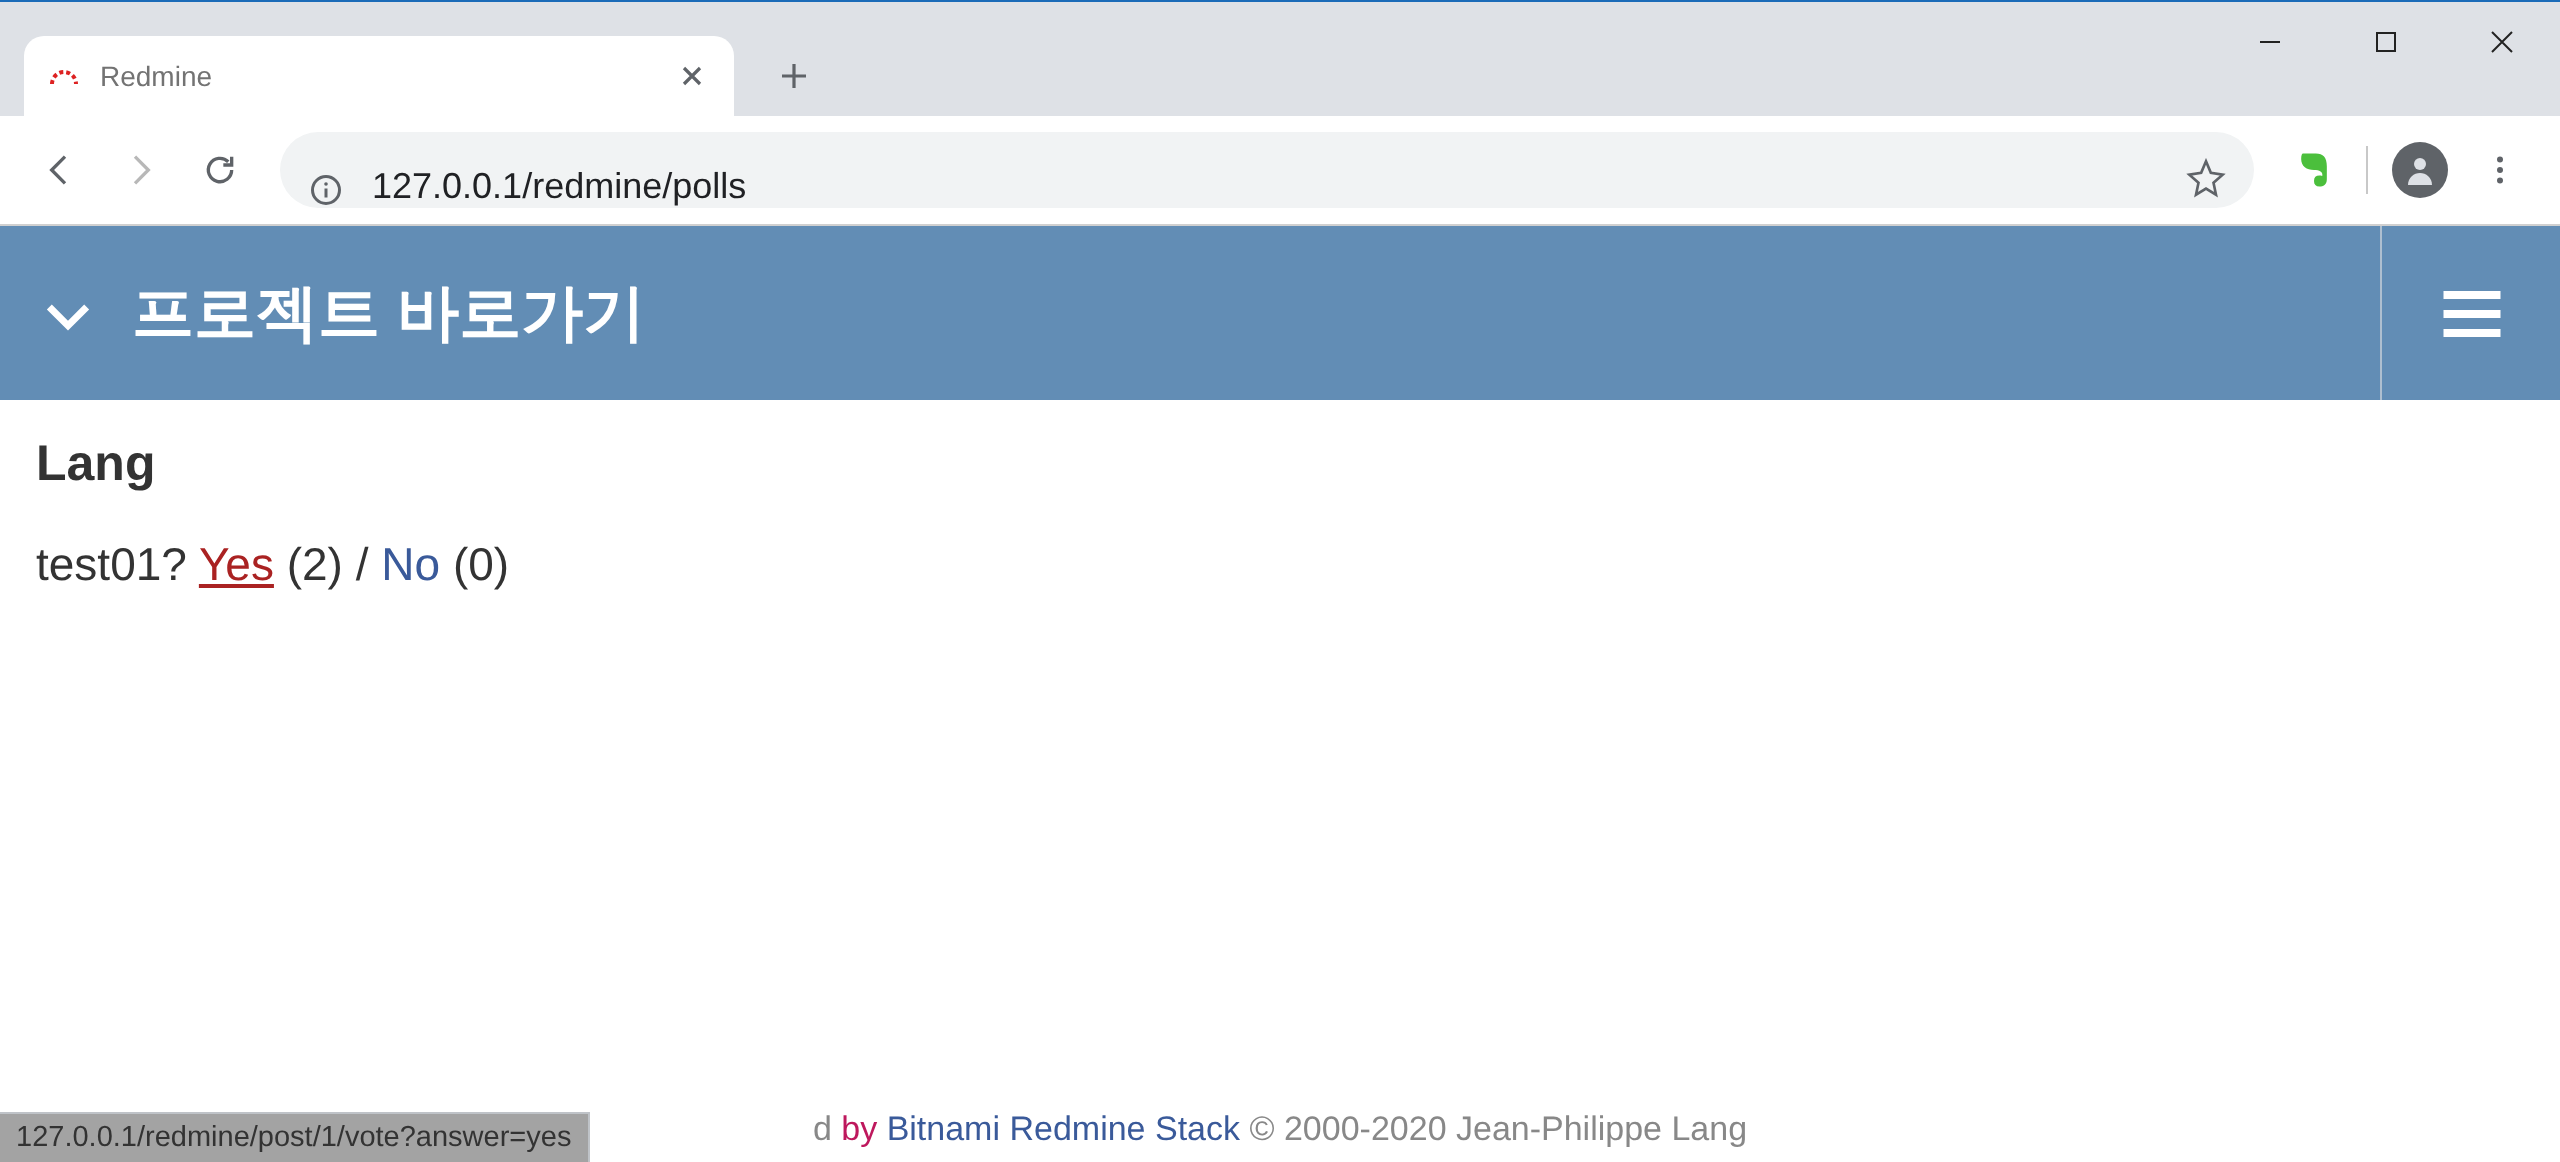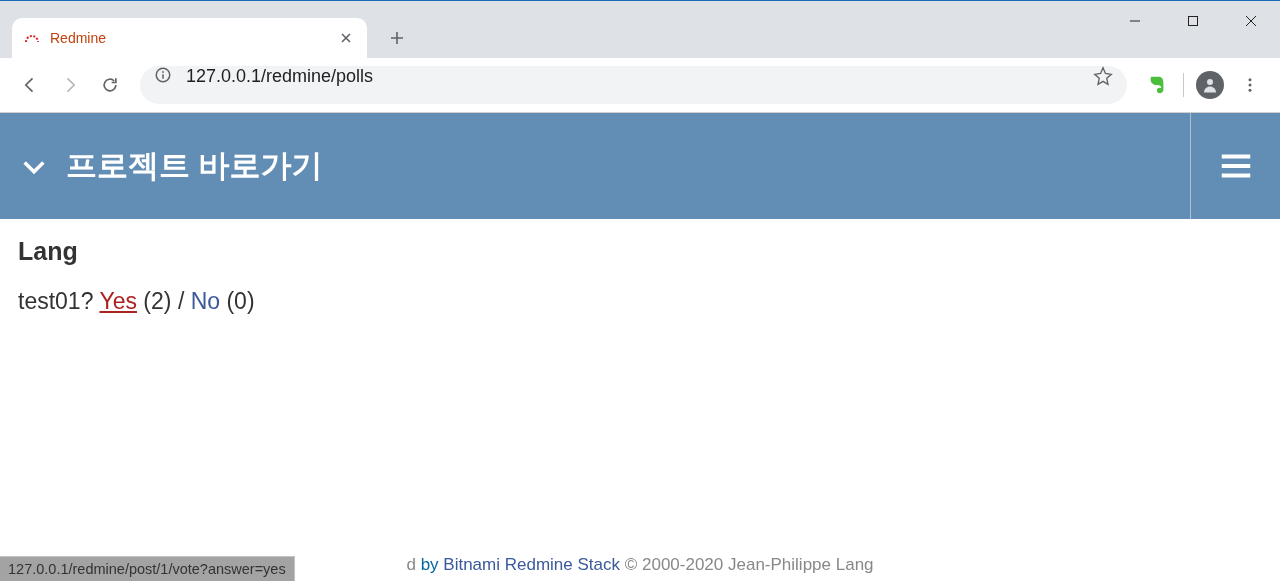--- a/index.html
+++ b/index.html
@@ -45,21 +45,21 @@
   .tab {
     background: #fff;
     height: 40px;
     width: 355px;
     border-top-left-radius: 10px;
     border-top-right-radius: 10px;
     display: flex;
     align-items: center;
     padding: 0 12px;
     font-size: 14px;
-    color: #c2410c;
+    color: #737373;
     position: relative;
   }
   .tab .favicon {
     width: 16px; height: 16px;
     margin-right: 10px;
   }
   .tab-close {
     width: 18px; height: 18px;
     margin-left: auto;
     display: flex; align-items: center; justify-content: center;
@@ -88,21 +88,21 @@
     color: #5f6368;
     border-radius: 50%;
   }
   .nav-btn.disabled { color: #b8b8b8; cursor: default; }
   .omnibox {
     flex: 1;
     height: 38px;
     background: #f1f3f4;
     border-radius: 19px;
     display: flex;
-    align-items: flex-start;
+    align-items: flex-end;
     padding: 0 14px;
     margin: 0 10px;
   }
   .omni-info {
     width: 18px; height: 18px;
     display: flex; align-items: center; justify-content: center;
     color: #5f6368;
     margin-right: 14px;
   }
   .omni-url {
@@ -129,21 +129,21 @@
     display:flex; align-items:center; justify-content:center;
     margin: 0 6px;
     cursor:pointer;
   }
   .divider {
     width:1px; height:24px; background:#c8c8c8; margin:0 6px;
   }
 
   
   .redmine-header {
-    height: 106px;
+    height: 87px;
     background: #628db5;
     color: #fff;
     display: flex;
     align-items: center;
     padding: 0 20px 0 20px;
     position: relative;
   }
   .proj-chevron {
     margin-right: 18px;
     cursor:pointer;
@@ -200,21 +200,21 @@
   }
   .footer-text {
     position: absolute;
     bottom: 6px;
     width: 100%;
     text-align: center;
     font-size: 17px;
     color: #888;
   }
   .footer-text .d { color: #888; }
-  .footer-text .by { color: #0369a1; }
+  .footer-text .by { color: #be185d; }
   .footer-text .link {
     color: #3a5a9a;
     cursor: pointer;
   }
   .status-overlay {
     position: absolute;
     left: 0;
     bottom: 0;
     background: #a3a3a3;
     color: #333;

